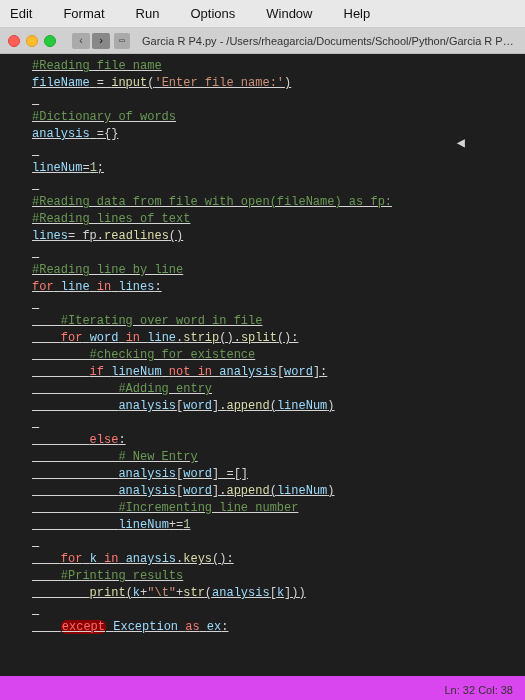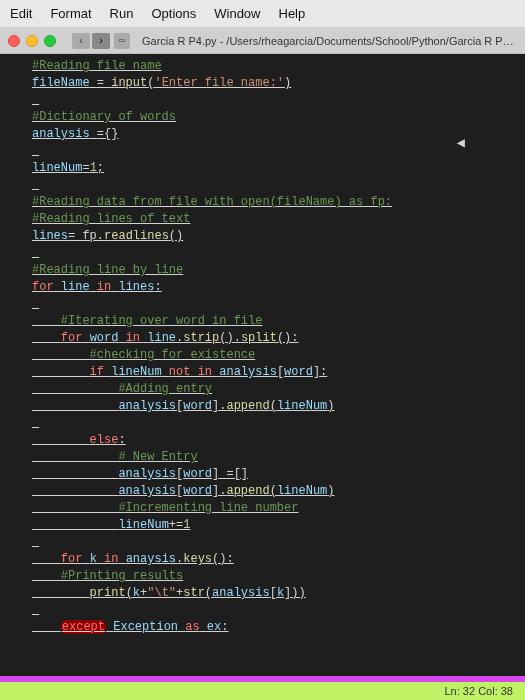--- a/index.html
+++ b/index.html
@@ -12,21 +12,21 @@
       overflow: hidden;
     }
 
     
     .menubar {
       background: #e8e8e8;
       height: 28px;
       display: flex;
       align-items: center;
       padding: 0 10px;
-      gap: 18px;
+      gap: 31px;
       border-bottom: 1px solid #ccc;
     }
     .menubar-item {
       font-size: 13px;
       color: #111;
       cursor: pointer;
       font-family: -apple-system, BlinkMacSystemFont, 'Helvetica Neue', sans-serif;
     }
 
     
@@ -131,27 +131,27 @@
 
     .highlight-red {
       background: #8b0000;
       color: #ff6b6b;
       padding: 0 1px;
       border-radius: 6px;
     }
 
     
     .statusbar {
-      background: #bef264;
+      background: #d946ef;
       height: 24px;
       display: flex;
       align-items: center;
       justify-content: flex-end;
       padding: 0 12px;
-      border-top: 6px solid #d946ef;
+      border-top: 4px solid #d946ef;
     }
     .statusbar-text {
       font-size: 11px;
       color: #333;
       font-family: -apple-system, BlinkMacSystemFont, 'Helvetica Neue', sans-serif;
     }
 
     .code-line {
       white-space: pre;
       display: block;

